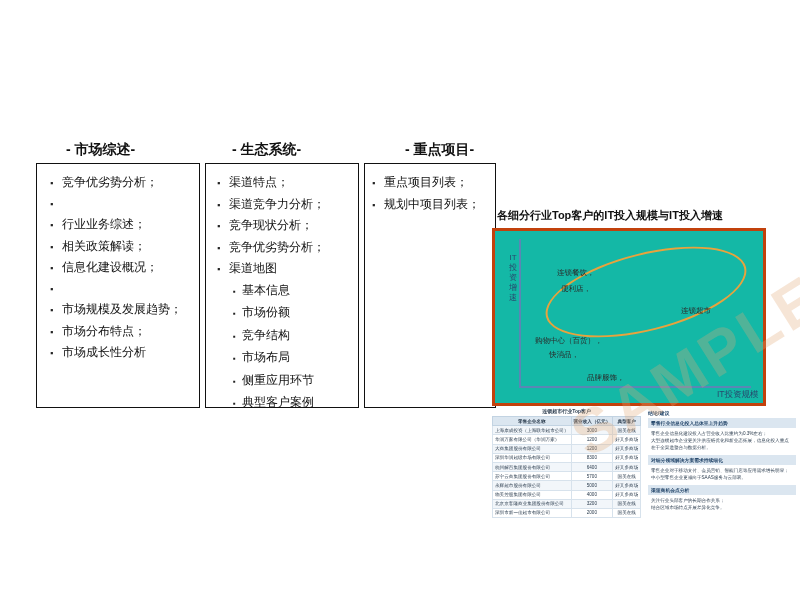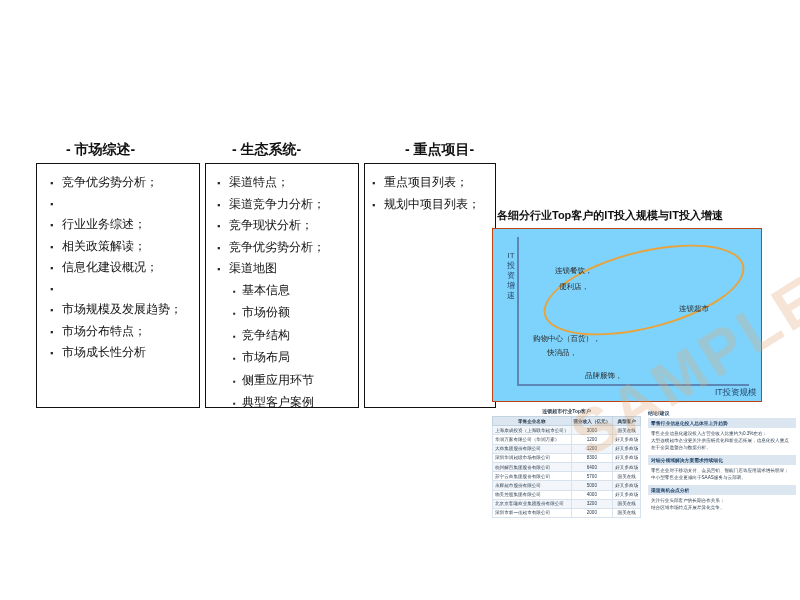--- a/index.html
+++ b/index.html
@@ -74,22 +74,22 @@
   
   .chart-title {
     position: absolute;
     font-size: 11px;
     font-weight: bold;
     color: #111;
     white-space: nowrap;
   }
   .chart-box {
     position: absolute;
-    border: 1px solid #c2410c;
-    background: #7dd3fc;
+    border: 3px solid #c2410c;
+    background: #14b8a6;
   }
   .axis-v {
     position: absolute;
     background: #5b86b5;
     width: 1.5px;
   }
   .axis-h {
     position: absolute;
     background: #5b86b5;
     height: 1.5px;

